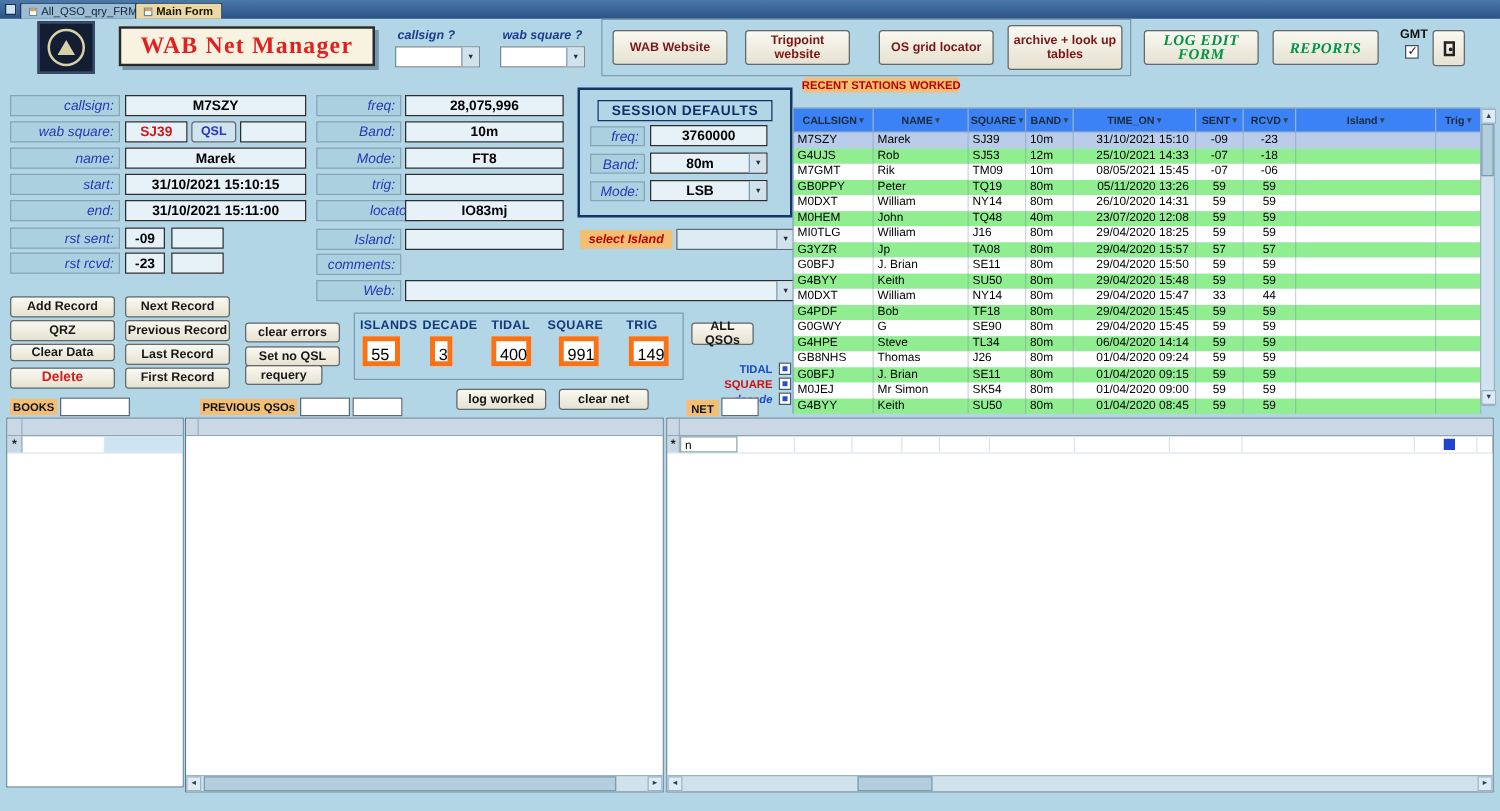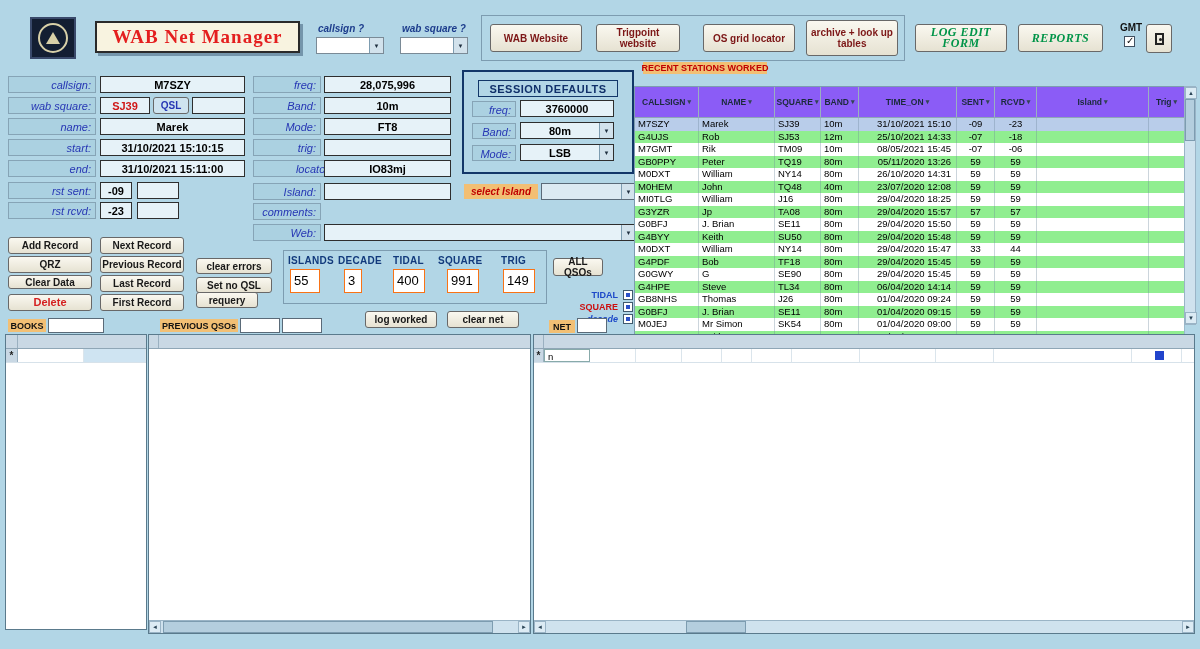--- a/index.html
+++ b/index.html
@@ -47,25 +47,25 @@
 .logo-circle{width:30px;height:30px;border:2px solid #d8d0a8;border-radius:50%;display:flex;align-items:center;justify-content:center}
 .logo-tri{width:0;height:0;border-left:7px solid transparent;border-right:7px solid transparent;border-bottom:12px solid #d8d0a8}
 .title{position:absolute;left:95px;top:21px;width:205px;height:32px;background:#f8f3e0;border:2px solid #2a2a2a;box-shadow:3px 3px 0 rgba(40,70,100,.45);color:#e41f1f;font-family:"Liberation Serif",serif;font-weight:bold;font-size:19px;letter-spacing:1px;display:flex;align-items:center;justify-content:center}
 
 
 .session{position:absolute;left:462px;top:70px;width:172px;height:104px;border:2px solid #123668}
 .session-title{position:absolute;left:14px;top:8px;width:140px;height:17px;border:1px solid #123668;color:#10306a;font-size:11px;font-weight:bold;display:flex;align-items:center;justify-content:center;letter-spacing:.5px}
 
 
 .cntlabel{position:absolute;color:#123a7c;font-size:10px;font-weight:bold;letter-spacing:.3px}
-.cntbox{position:absolute;background:#fff;border:1px solid #f97316;font-size:13px;color:#000;padding:3px 0 0 3px}
+.cntbox{position:absolute;background:#fff;border:4px solid #f97316;font-size:13px;color:#000;padding:3px 0 0 3px}
 
 
 .rtable{position:absolute;left:634px;top:86px;width:550px;border-left:1px solid #7d9cb0;border-top:1px solid #7d9cb0}
-.rhead{display:flex;height:31px;background:#8b5cf6;border-bottom:1px solid #8fa6b6}
+.rhead{display:flex;height:19px;background:#3b82f6;border-bottom:1px solid #8fa6b6}
 .rhead .hc{font-size:8.5px;font-weight:bold;color:#1a2a3a;border-right:1px solid #9ab0c0;display:flex;align-items:center;justify-content:center;overflow:hidden;white-space:nowrap;flex:none;cursor:pointer}
 .rhead .hc::after{content:"▾";font-size:7px;margin-left:2px;color:#345}
 .rbody .tr{display:flex;height:12.5px;cursor:pointer}
 .rbody .td{font-size:9.5px;line-height:12px;padding-left:3px;border-right:1px solid rgba(110,135,155,.35);overflow:hidden;white-space:nowrap;flex:none;color:#000}
 .rbody .tr:nth-child(odd){background:#fff}
 .rbody .tr:nth-child(even){background:#90ee90}
 .rbody .tr:nth-child(1){background:#b9cdea}
 .rtable .hc:nth-child(1),.rbody .td:nth-child(1){width:64px}
 .rtable .hc:nth-child(2),.rbody .td:nth-child(2){width:76px}
 .rtable .hc:nth-child(3),.rbody .td:nth-child(3){width:46px}
@@ -106,20 +106,31 @@
 
 
 .exit-ic{width:9px;height:12px;border:2px solid #222;position:relative}
 .exit-ic::after{content:"";position:absolute;right:0;top:3px;width:3px;height:3px;background:#222;border-radius:50%}
 </style>
 </head>
 <body>
 
 <div class="screen">
 
+  <div class="tabbar">
+    <div class="sysicon"></div>
+    <div class="tab tab--inactive">
+      <span class="tabicon"></span>
+      <span>All_QSO_qry_FRM</span>
+    </div>
+    <div class="tab tab--active">
+      <span class="tabicon"></span>
+      <span>Main Form</span>
+    </div>
+  </div>
 
   <div class="logo">
     <div class="logo-circle">
         <div class="logo-tri"></div>
       </div>
   </div>
   <div class="title">WAB Net Manager</div>
 
   <div class="qlabel" style="left:318px;top:23px">callsign ?</div>
   <div class="combo combo--plain" style="left:316px;top:37px;width:68px">

